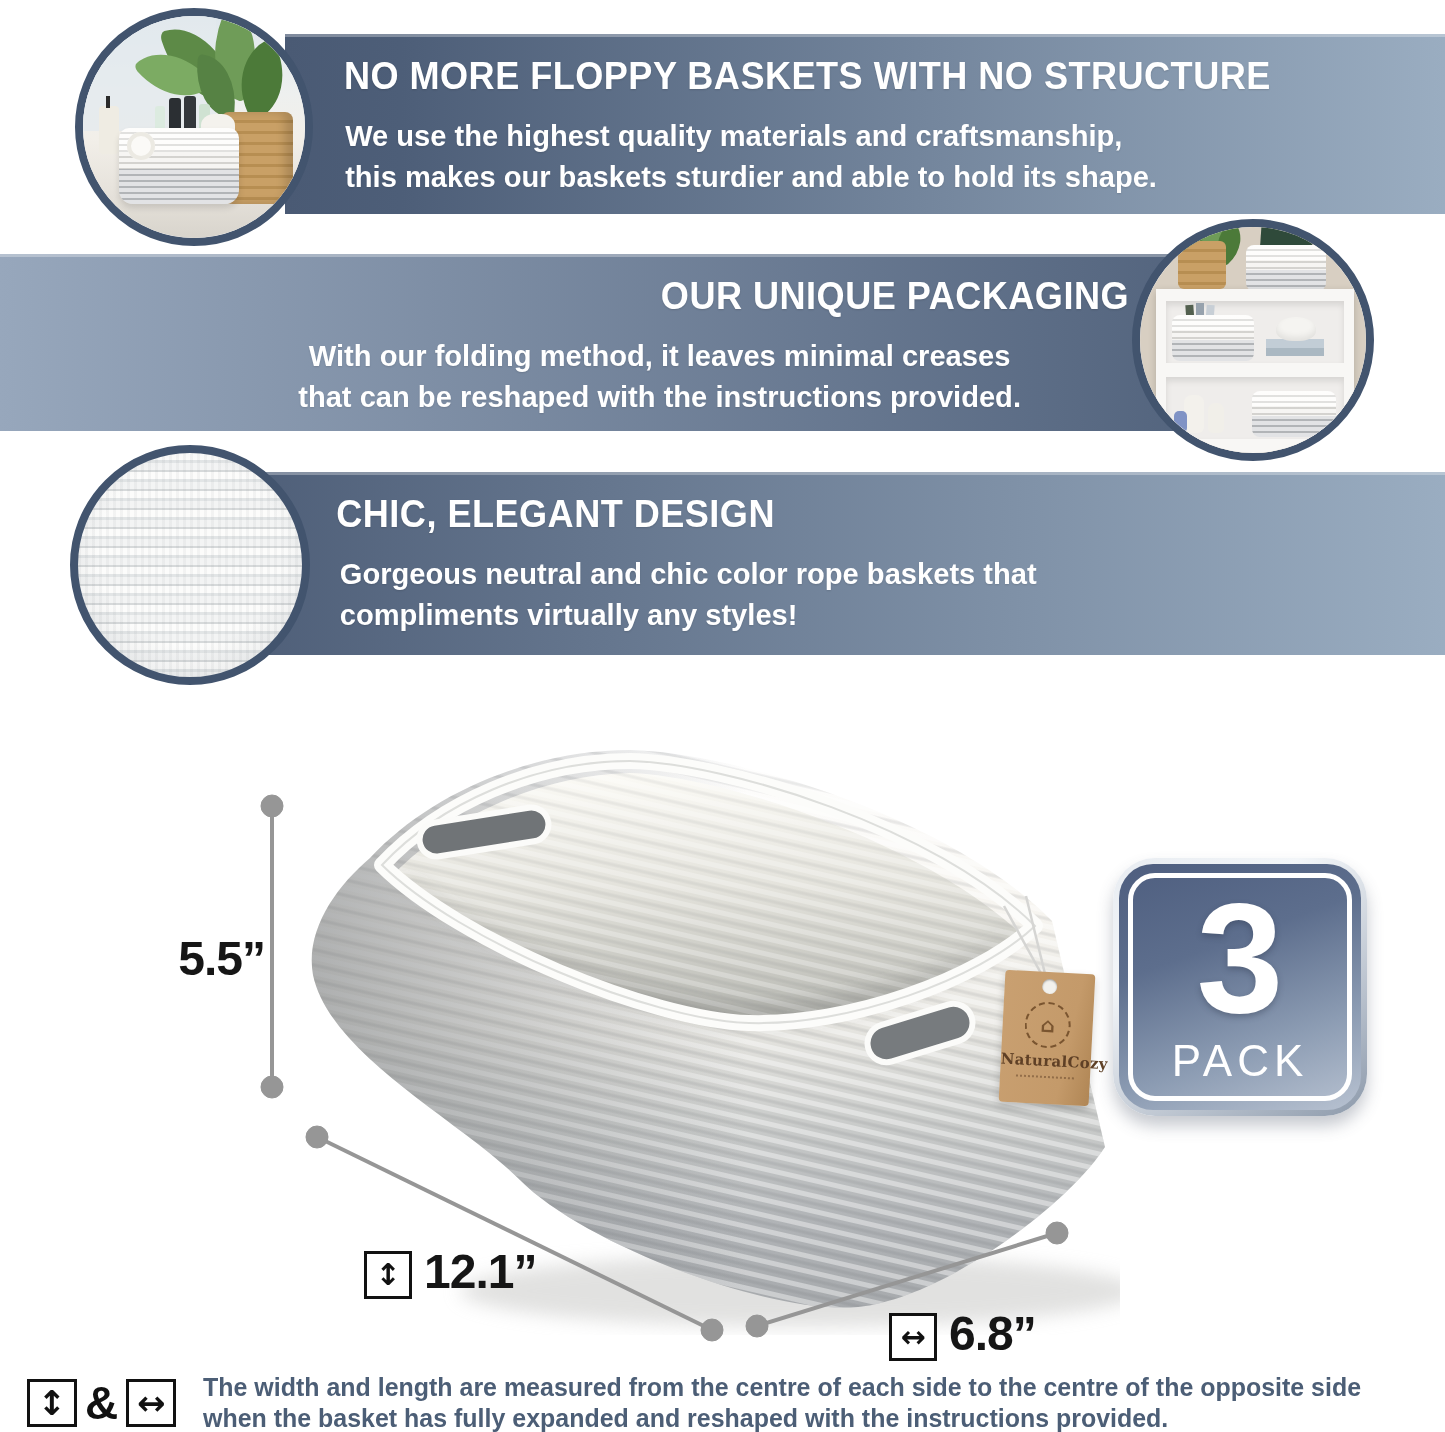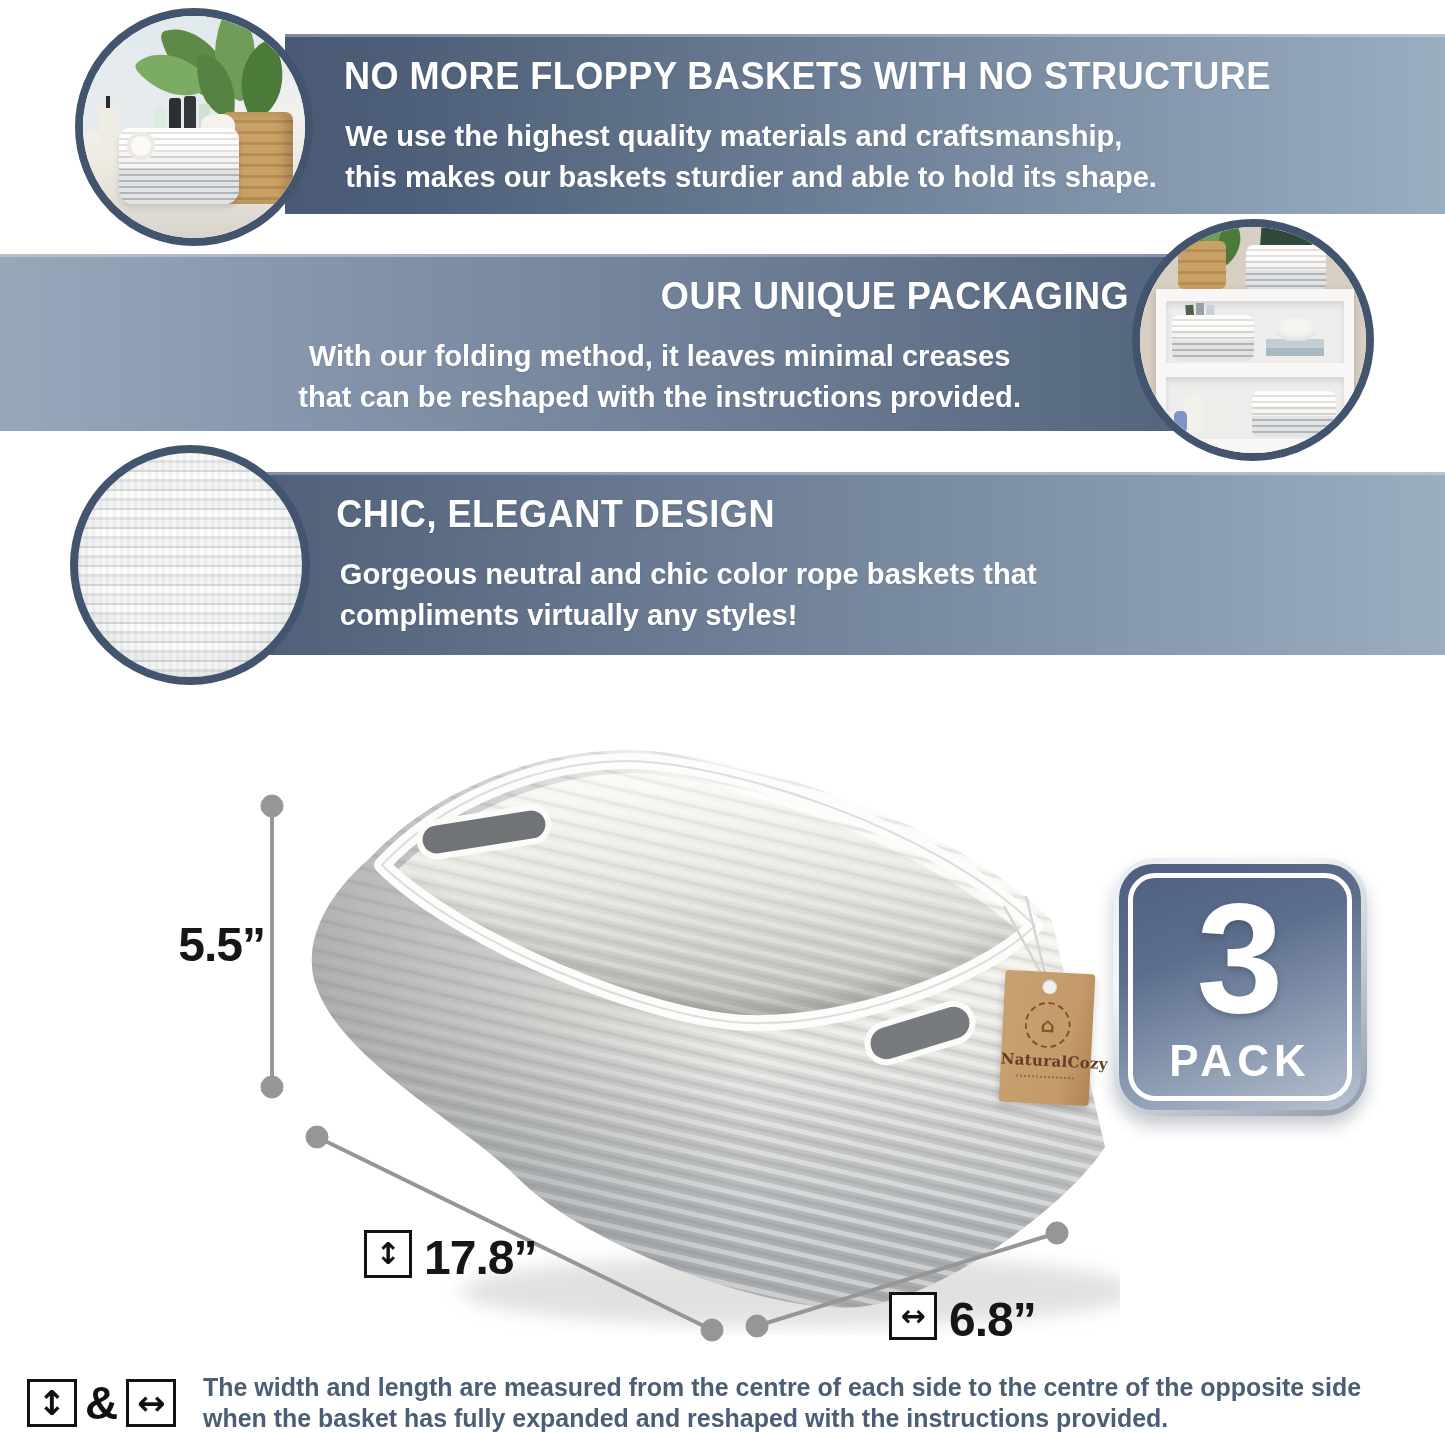--- a/index.html
+++ b/index.html
@@ -41,42 +41,42 @@
   .leaf{position:absolute;border-radius:10% 90% 10% 90%;}
   .woven{background:repeating-linear-gradient(180deg,#c9a066 0 8px,#b78e52 8px 11px);}
 
   
   .basket{position:absolute;left:300px;top:735px;width:820px;height:600px;z-index:3;}
 
   
   .overlay{position:absolute;left:0;top:0;width:1445px;height:1432px;z-index:4;pointer-events:none;}
 
   
-  .dim{position:absolute;z-index:5;display:flex;align-items:flex-start;gap:12px;
-       color:var(--dimension-text);font-weight:700;}
+  .dim{position:absolute;z-index:5;display:flex;align-items:flex-end;gap:12px;
+       color:var(--dimension-text);font-weight:700;margin-top:14px;}
   .dim .val{font-size:48px;letter-spacing:-1px;}
   .dimbox{width:42px;height:42px;border:3.5px solid #111;display:flex;align-items:center;
           justify-content:center;background:#fff;}
   .dimbox span{font-family:"DejaVu Sans",sans-serif;font-size:30px;font-weight:700;color:#111;line-height:1;}
   .dim-h{left:150px;top:917px;width:115px;justify-content:flex-end;}
   .dim-l{left:364px;top:1230px;}
   .dim-w{left:889px;top:1292px;}
 
   
   .badge{position:absolute;left:1113px;top:858px;width:254px;height:258px;z-index:5;
          border-radius:42px;padding:6px;box-sizing:border-box;
          background:linear-gradient(145deg,#e8ecf1 0%,#f3f6f9 30%,#b7c0cc 72%,#8d9aab 100%);
          box-shadow:0 10px 16px rgba(70,80,100,.30);}
   .badge-core{width:100%;height:100%;border-radius:34px;position:relative;display:flex;
          flex-direction:column;align-items:center;justify-content:center;
          background:linear-gradient(160deg,var(--badge-dark) 0%,#5d6e8d 35%,#8c9cb3 70%,var(--badge-light) 100%);}
   .badge-ring{position:absolute;inset:9px;border:5px solid #fff;border-radius:27px;}
   .badge-num{font-size:156px;font-weight:700;color:#fff;line-height:1;margin-top:-8px;
          text-shadow:0 3px 6px rgba(40,50,70,.35);}
-  .badge-word{font-size:44px;font-weight:700;color:#fff;letter-spacing:5px;margin-top:0;text-align:center;}
+  .badge-word{font-size:44px;font-weight:400;color:#fff;letter-spacing:5px;margin-top:0;text-align:center;}
 
   
   .tag{position:absolute;left:1002px;top:972px;width:90px;height:132px;z-index:6;
        background:linear-gradient(100deg,#c9a071 0%,var(--tag-kraft) 70%,#b08655 100%);
        transform:rotate(3deg);border-radius:4px;box-shadow:0 4px 8px rgba(0,0,0,.18);}
   .tag-hole{position:absolute;left:50%;top:7px;transform:translateX(-50%);width:15px;height:15px;
        border-radius:50%;background:#f2f1ed;box-shadow:inset 0 1px 2px rgba(0,0,0,.35);}
   .tag-stamp{position:absolute;left:50%;top:30px;transform:translateX(-50%);width:42px;height:42px;
        border:2.5px dashed #7a5530;border-radius:50%;display:flex;align-items:center;justify-content:center;}
   .tag-stamp span{font-family:"DejaVu Sans",sans-serif;font-size:20px;font-weight:700;color:#7a5530;}
@@ -246,21 +246,21 @@
     </g>
   </svg>
 
   <div class="dim dim-h">
     <span class="val">5.5”</span>
   </div>
   <div class="dim dim-l">
     <span class="dimbox">
       <span>↕</span>
     </span>
-    <span class="val">17.8”</span>
+    <span class="val">12.1”</span>
   </div>
   <div class="dim dim-w">
     <span class="dimbox">
       <span>↔</span>
     </span>
     <span class="val">6.8”</span>
   </div>
 
   <div class="badge">
     <div class="badge-core">

